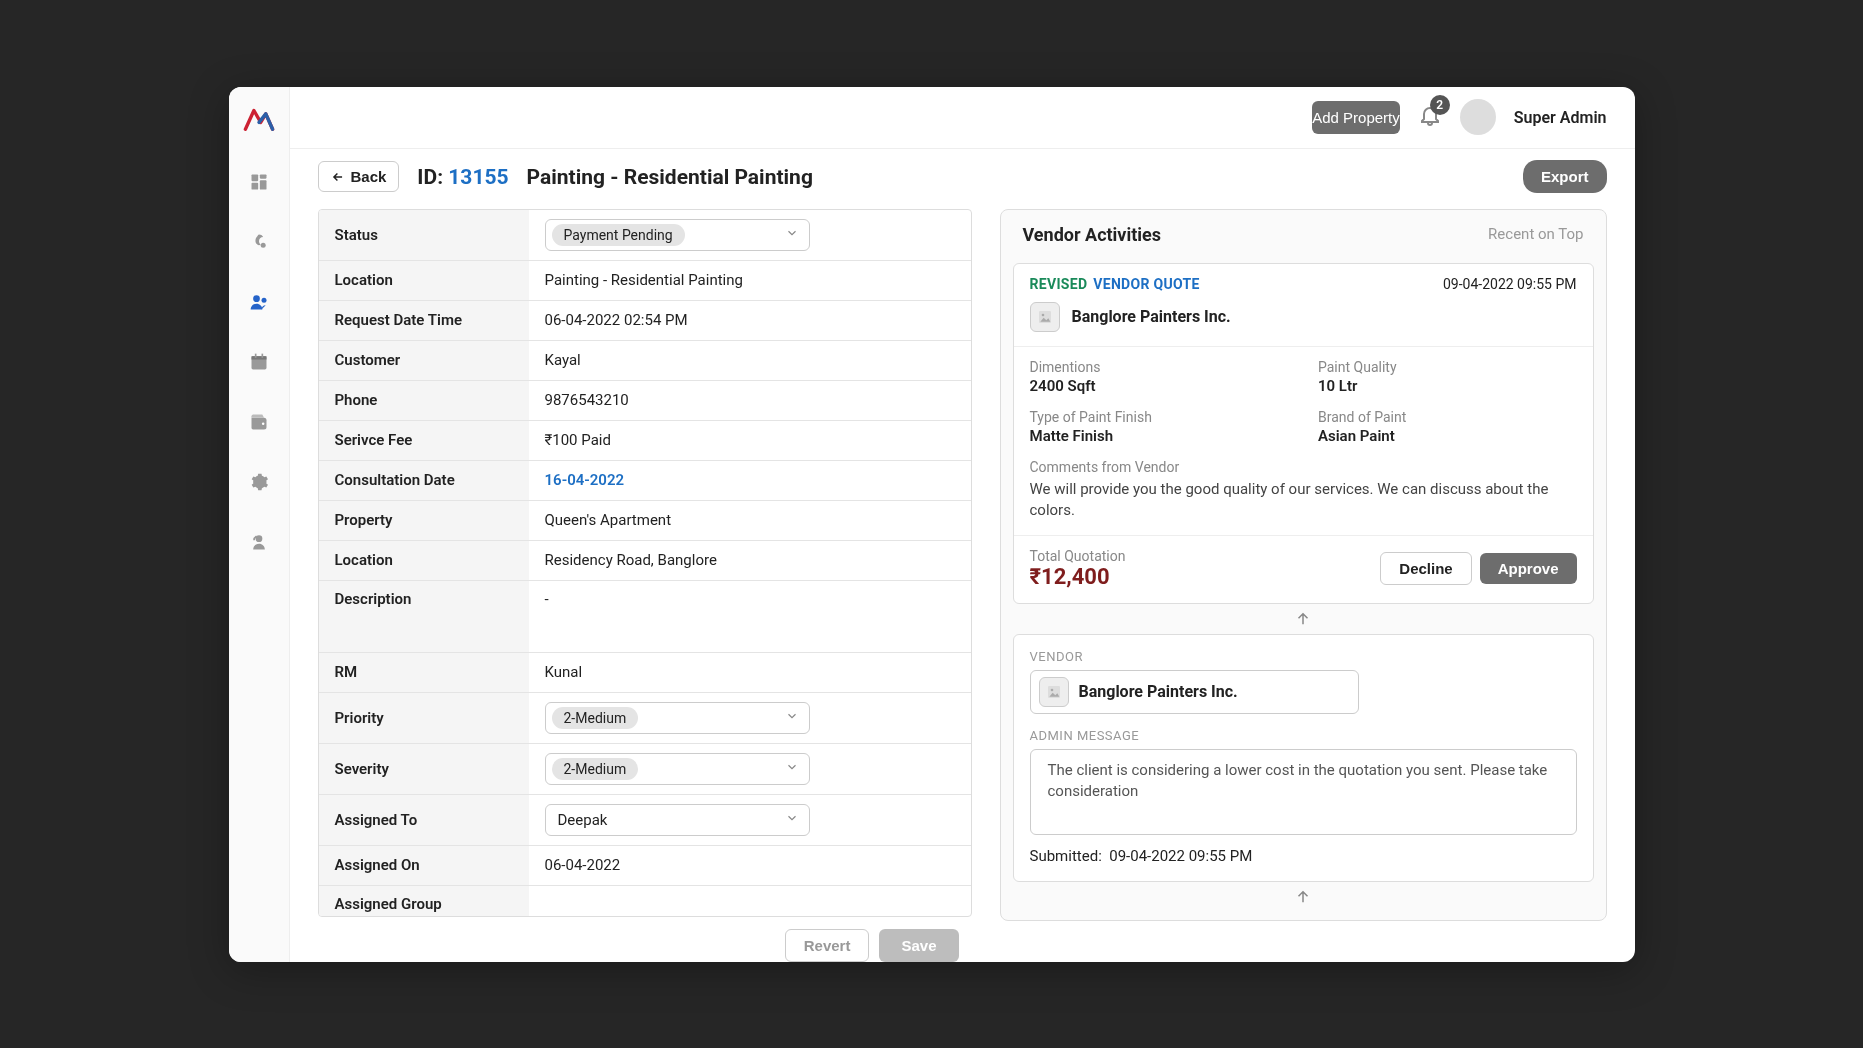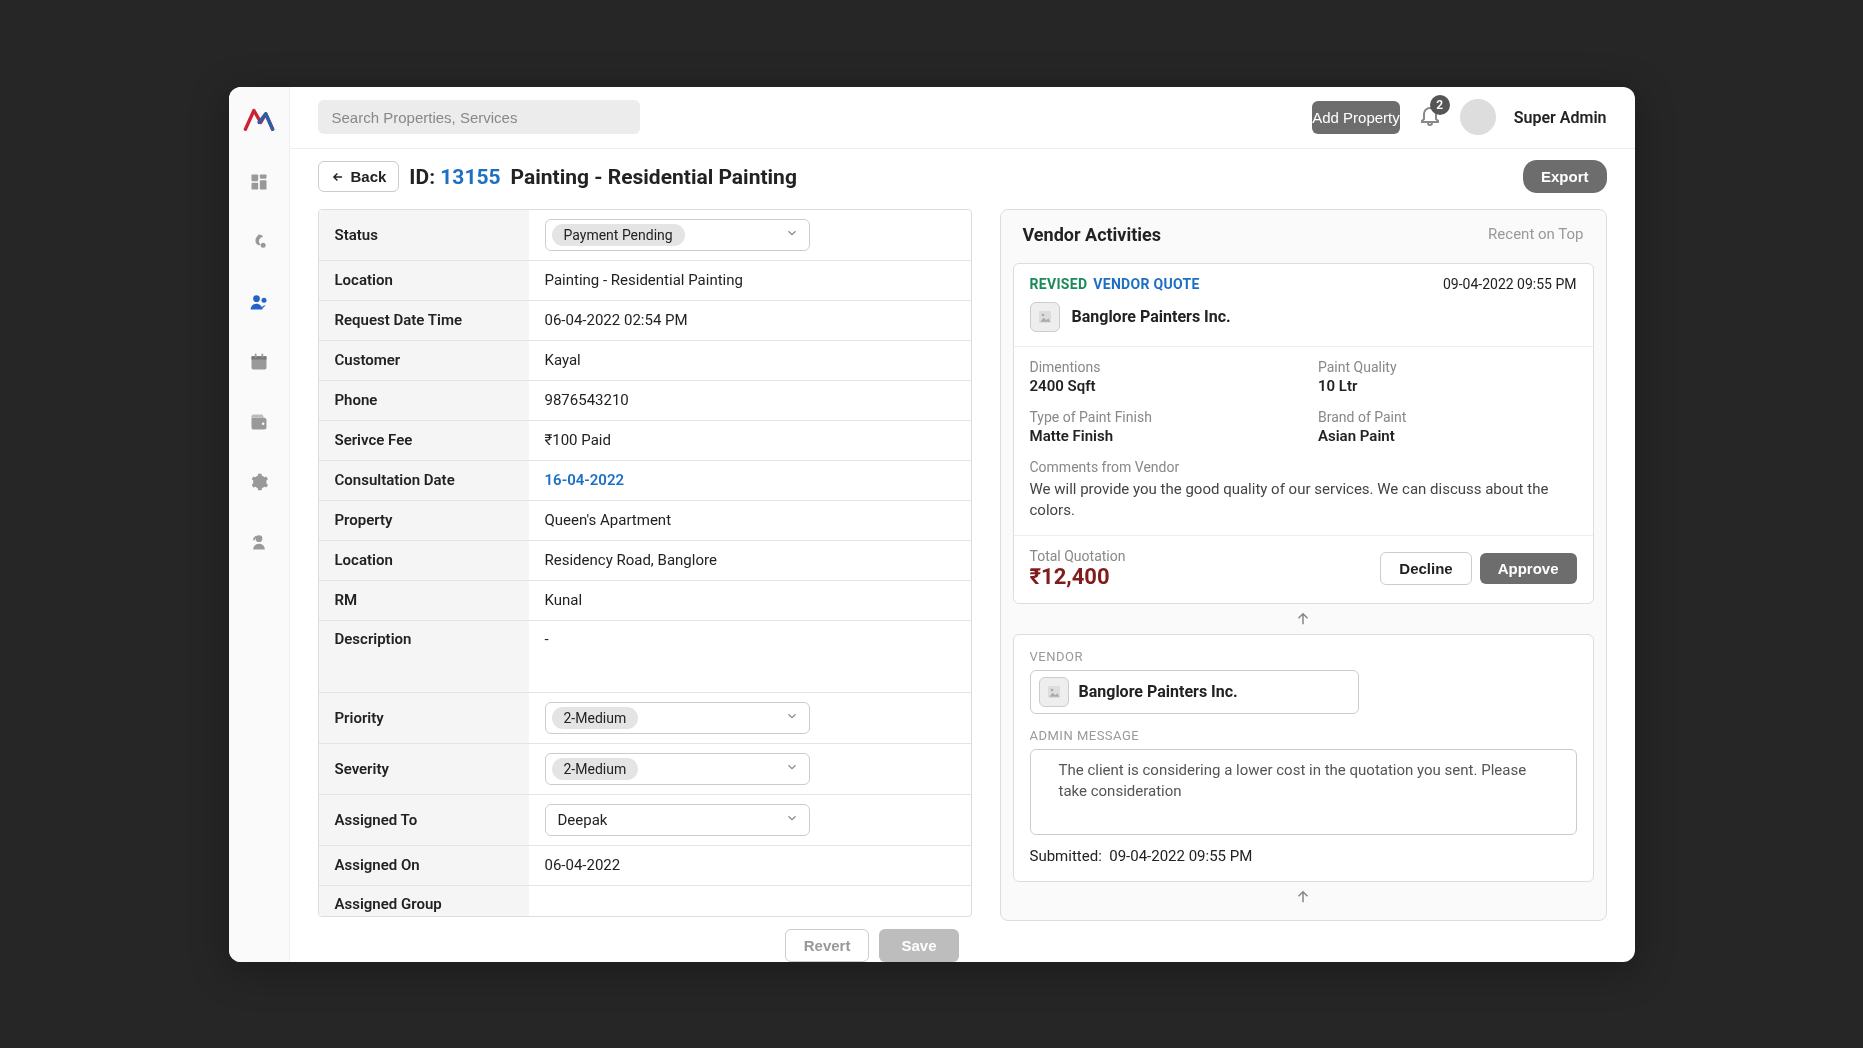--- a/index.html
+++ b/index.html
@@ -31,21 +31,21 @@
 .search::placeholder { color: #888; }
 .topbar-spacer { flex: 1; }
 .btn-add { background: #6d6d6d; color: #fff; border: none; border-radius: 6px; padding: 8px 0; font-size: 15px; font-weight: 400; cursor: pointer; }
 .bell-wrap { position: relative; cursor: pointer; color: #888; }
 .bell-wrap svg { width: 24px; height: 24px; }
 .badge { position: absolute; top: -8px; right: -8px; background: #555; color:#fff; border-radius: 50%; min-width: 20px; height: 20px; display:flex; align-items:center; justify-content:center; font-size: 12px; font-weight:600; }
 .avatar { width: 36px; height: 36px; border-radius: 50%; background: #ddd; }
 .user-name { font-size: 16px; font-weight: 600; color: #222; }
 
 
-.page-head { height: 56px; display:flex; align-items:center; padding: 0 28px; gap: 10px; }
+.page-head { height: 56px; display:flex; align-items:center; padding: 0 28px; gap: 18px; }
 .back-btn { display:flex; align-items:center; gap:6px; border:1px solid #ccc; background:#fff; border-radius:6px; padding:6px 12px; font-size:15px; font-weight:600; cursor:pointer; color:#222; }
 .back-btn svg { width:14px; height:14px; }
 .id-text { font-size: 21px; font-weight:700; color:#222; }
 .id-num { color:#1d6fc4; }
 .title-text { font-size:21px; font-weight:700; color:#222; }
 .page-head-spacer { flex:1; }
 .btn-export { background:#6d6d6d; color:#fff; border:none; border-radius:14px; padding:8px 18px; font-size:15px; font-weight:600; cursor:pointer; }
 
 
 .content { flex:1; display:flex; gap:28px; padding: 4px 28px 0 28px; overflow:hidden; }
@@ -91,21 +91,21 @@
 .tot-lbl { color:#888; font-size:14px; }
 .tot-val { color:#7f1d1d; font-size:22px; font-weight:700; }
 .foot-spacer { flex:1; }
 .btn-decline { background:#fff; border:1px solid #ccc; color:#222; border-radius:6px; padding:7px 18px; font-size:15px; font-weight:600; cursor:pointer; margin-right:8px; }
 .btn-approve { background:#6d6d6d; border:none; color:#fff; border-radius:6px; padding:7px 18px; font-size:15px; font-weight:600; cursor:pointer; }
 .arrow-sep { display:flex; justify-content:center; margin:6px 0; color:#888; }
 .arrow-sep svg{width:18px;height:18px;}
 .admin-box { background:#fff; border:1px solid #ddd; border-radius:6px; margin:0 12px 0 12px; padding:14px 16px 16px 16px; }
 .small-lbl { color:#999; font-size:13px; letter-spacing:.5px; margin-bottom:6px; }
 .vendor-chip { border:1px solid #ccc; border-radius:6px; display:inline-flex; align-items:center; gap:10px; padding:6px 120px 6px 8px; }
-.msg-box { border:1px solid #ccc; border-radius:6px; padding:10px 28px; font-size:15px; color:#555; line-height:1.4; min-height:86px; margin-top:6px; }
+.msg-box { border:1px solid #ccc; border-radius:6px; padding:10px 17px; font-size:15px; color:#555; line-height:1.4; min-height:86px; margin-top:6px; }
 .submitted { margin-top:12px; font-size:15px; color:#222; }
 </style>
 </head>
 <body>
 
 <div class="app">
 
   <div class="sidebar">
     <div class="logo">
       <svg viewBox="0 0 40 32">
@@ -159,21 +159,20 @@
         <svg viewBox="0 0 24 24" fill="currentColor">
           <circle cx="12" cy="8" r="4"></circle>
           <path d="M5 21c0-4 3-7 7-7s7 3 7 7"></path>
           <path d="M9 5a6 6 0 00-3 5" stroke="currentColor" stroke-width="2" fill="none"></path>
         </svg>
       </div>
   </div>
 
   <div class="main">
     <div class="topbar">
-      <input class="search" placeholder="Search Properties, Services" style="">
       <div class="topbar-spacer"></div>
       <button class="btn-add">Add Property</button>
       <div class="bell-wrap">
         <svg viewBox="0 0 24 24" fill="none" stroke="currentColor" stroke-width="2">
             <path d="M18 16v-5a6 6 0 10-12 0v5l-2 2v1h16v-1l-2-2z"></path>
             <path d="M10 20a2 2 0 004 0"></path>
           </svg>
         <span class="badge">2</span>
       </div>
       <div class="avatar"></div>
@@ -235,27 +234,27 @@
               <div class="row-val link">16-04-2022</div>
             </div>
           <div class="row">
               <div class="row-lbl">Property</div>
               <div class="row-val">Queen's Apartment</div>
             </div>
           <div class="row">
               <div class="row-lbl">Location</div>
               <div class="row-val">Residency Road, Banglore</div>
             </div>
-          <div class="row">
-              <div class="row-lbl">RM</div>
-              <div class="row-val">Kunal</div>
-            </div>
           <div class="row tall">
               <div class="row-lbl">Description</div>
               <div class="row-val">-</div>
+            </div>
+          <div class="row">
+              <div class="row-lbl">RM</div>
+              <div class="row-val">Kunal</div>
             </div>
           <div class="row">
               <div class="row-lbl">Priority</div>
             <div class="row-val">
                 <div class="select">
                   <span class="pill">2-Medium</span>
                   <span class="chev"><svg viewBox="0 0 24 24" fill="none" stroke="currentColor" stroke-width="2">
                       <path d="M6 9l6 6 6-6"></path>
                     </svg></span>
                 </div>

